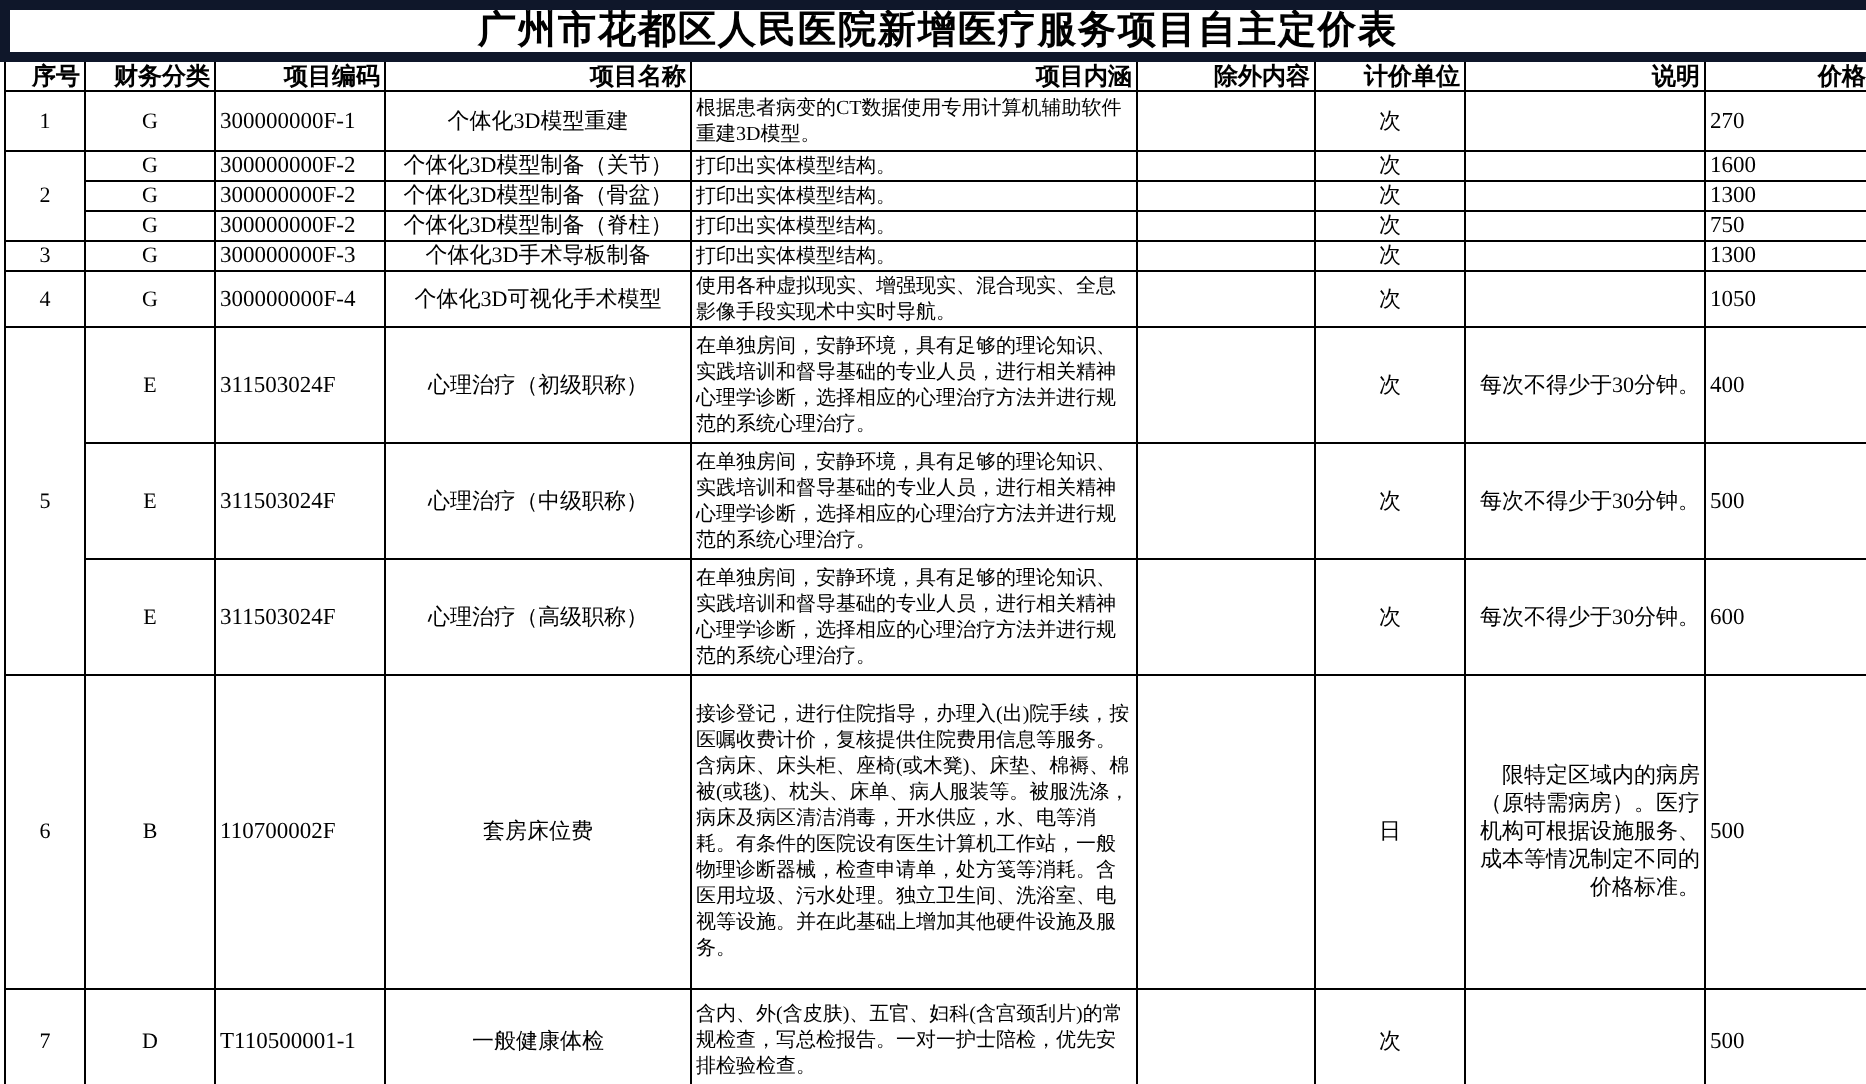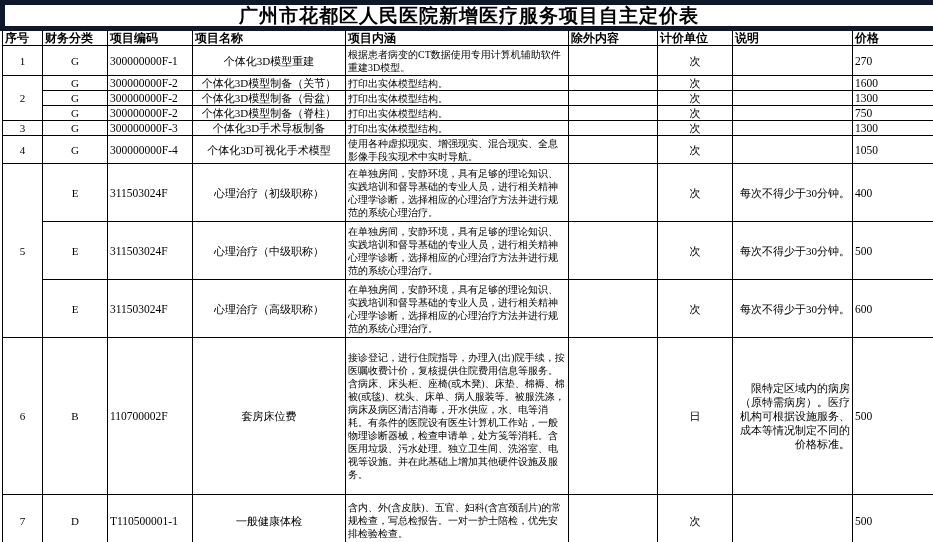--- a/index.html
+++ b/index.html
@@ -31,21 +31,21 @@
   tr.title-row td {
     border: 5px solid #0f172a;
     text-align: center;
     font-weight: bold;
     font-size: 19px;
     line-height: 21px;
     height: 22px;
     letter-spacing: 1px;
   }
   tr.header-row th {
-    text-align: left;
+    text-align: right;
     font-weight: bold;
     font-size: 12px;
     height: 16px;
     line-height: 14px;
     white-space: nowrap;
     margin-top: 31px;
   }
   td.c-center {
     text-align: center;
     font-size: 11px;

